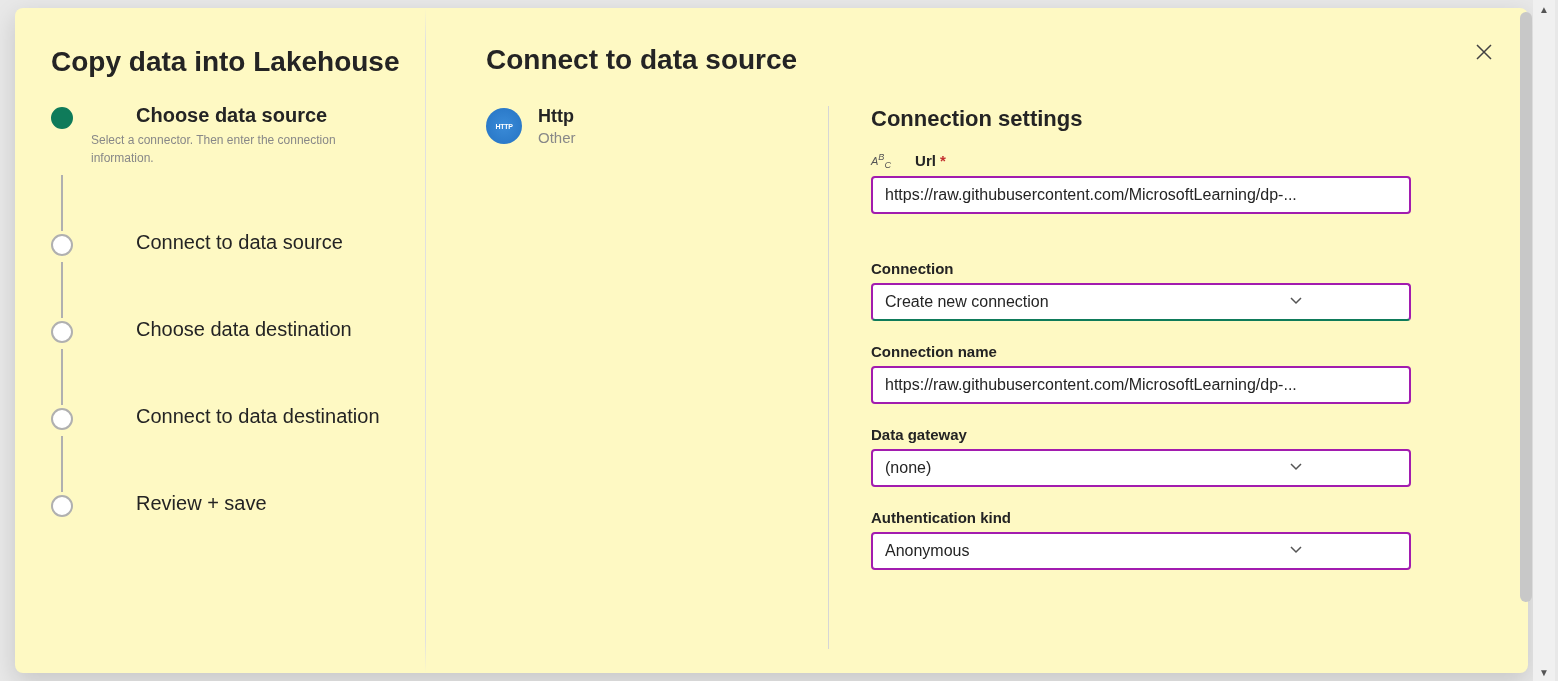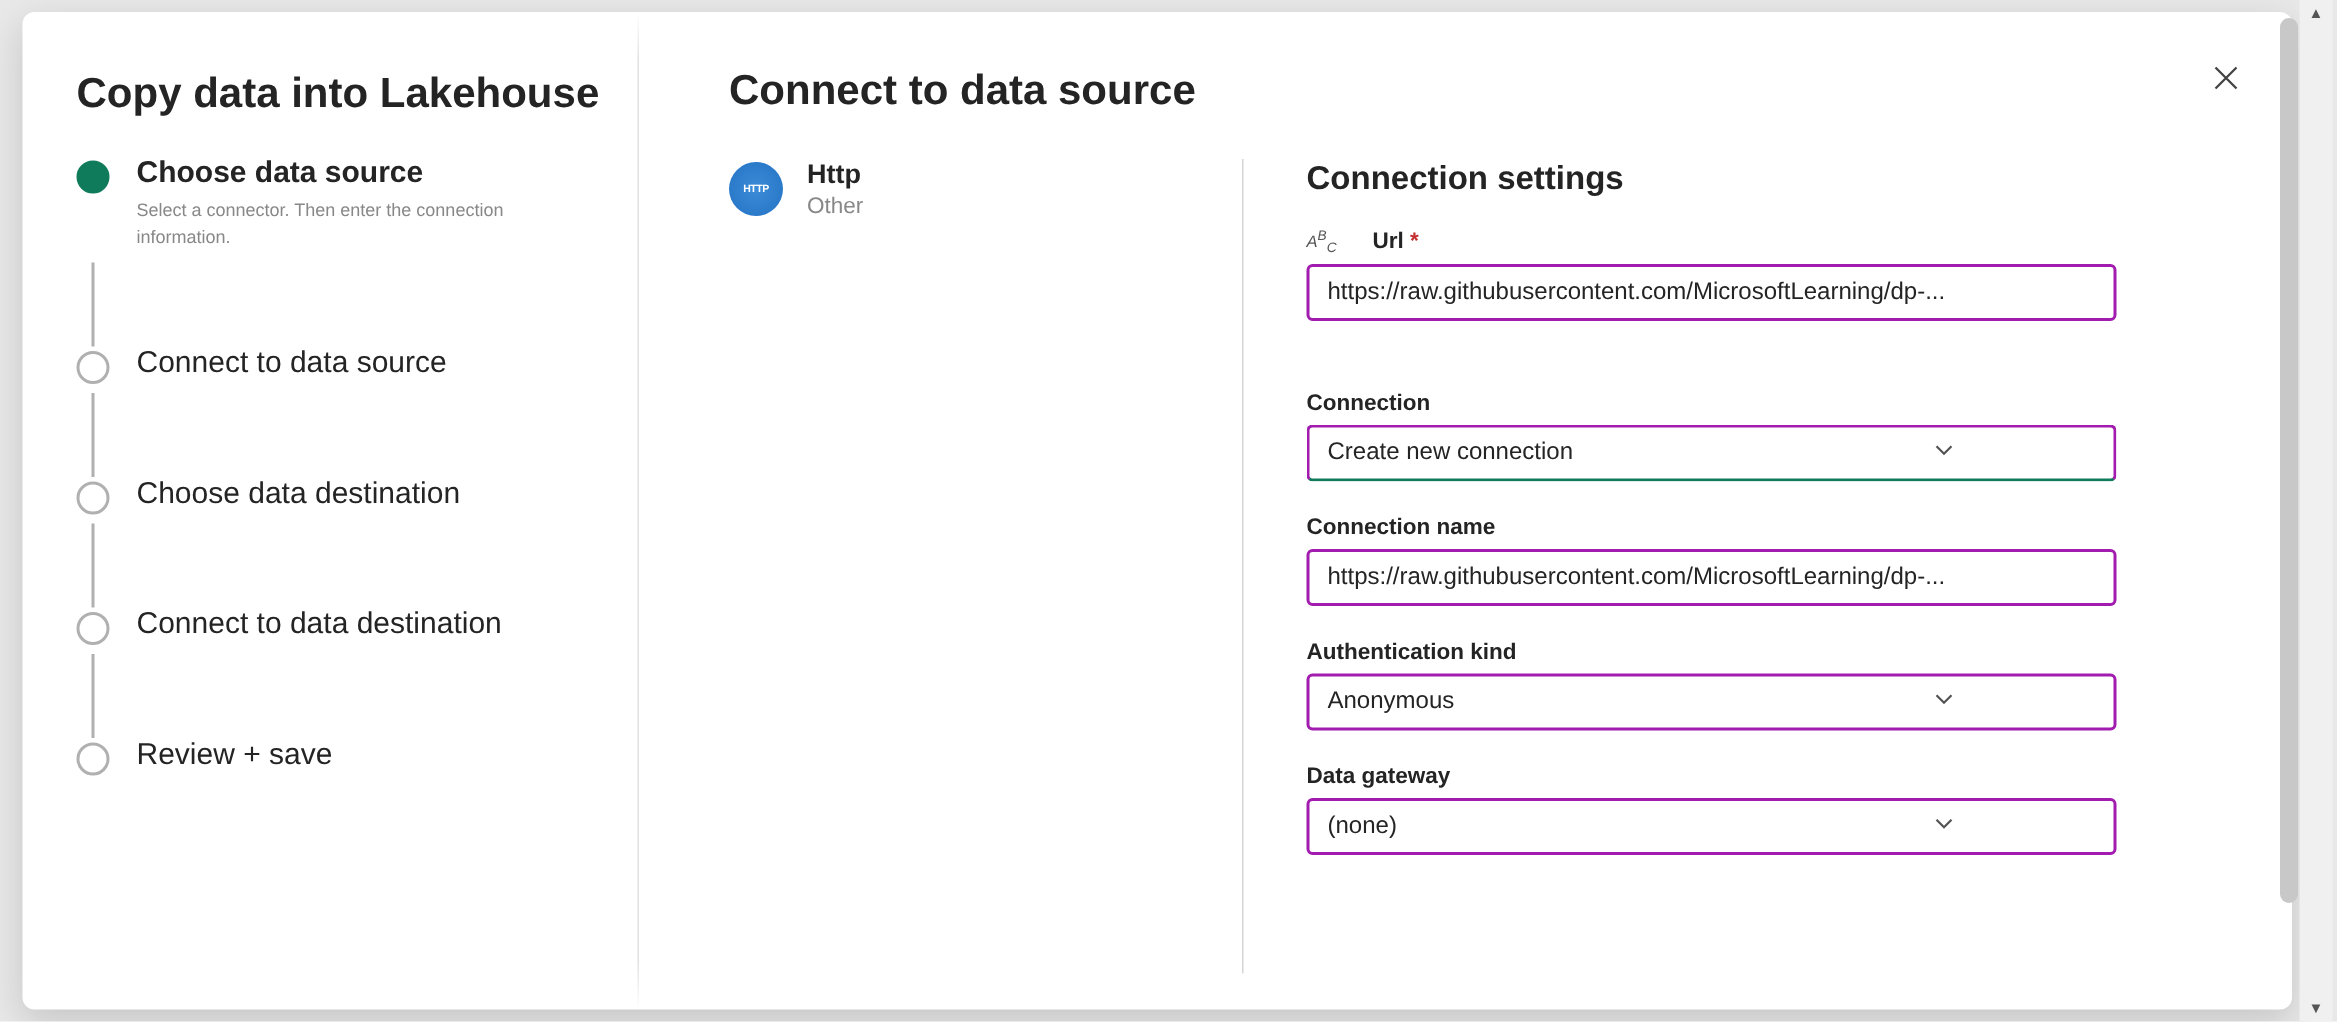--- a/index.html
+++ b/index.html
@@ -14,21 +14,21 @@
       height: 681px;
       overflow: hidden;
       position: relative;
     }
     .dialog {
       position: absolute;
       top: 8px;
       left: 15px;
       right: 30px;
       bottom: 8px;
-      background: #ffffff;
+      background: #fef9c3;
       border-radius: 8px;
       box-shadow: 0 8px 24px rgba(0,0,0,0.15);
       display: flex;
       overflow: hidden;
     }
     .sidebar {
       width: 410px;
       padding: 36px 24px 24px 36px;
       position: relative;
     }
@@ -63,20 +63,21 @@
       border-color: #0f7b5a;
     }
     .step-body {
       margin-left: 18px;
       padding-bottom: 8px;
     }
     .step-label {
       font-size: 20px;
       color: #242424;
       font-weight: 400;
+      margin-left: 45px;
     }
     .step.active .step-label {
       font-weight: 600;
     }
     .step-desc {
       font-size: 12px;
       color: #888;
       margin-top: 4px;
       line-height: 1.5;
       max-width: 300px;
@@ -409,54 +410,54 @@
 
         <div class="field">
           <div class="field-label">
             <span>Connection name</span>
           </div>
           <input class="input" type="text" value="https://raw.githubusercontent.com/MicrosoftLearning/dp-..." style="">
         </div>
 
         <div class="field">
           <div class="field-label">
-            <span>Authentication kind</span>
-          </div>
-          <div class="select-wrap">
-            <input readonly="" class="select" value="Anonymous" style="">
-            <span class="chevron">
-              <svg width="14" height="14" viewBox="0 0 14 14">
-                  <path d="M2 5 L7 10 L12 5" stroke="currentColor" stroke-width="1.5" fill="none"></path>
-                </svg>
-            </span>
-          </div>
-        </div>
-
-        <div class="field">
-          <div class="field-label">
             <span>Data gateway</span>
           </div>
           <div class="field-row">
             <div class="select-wrap">
               <input readonly="" class="select" value="(none)" style="">
               <span class="chevron">
                 <svg width="14" height="14" viewBox="0 0 14 14">
                     <path d="M2 5 L7 10 L12 5" stroke="currentColor" stroke-width="1.5" fill="none"></path>
                   </svg>
               </span>
             </div>
             <div class="refresh-icon">
               <svg width="22" height="22" viewBox="0 0 22 22">
                   <path d="M11 4 a7 7 0 1 1 -5 2.1" stroke="currentColor" stroke-width="1.8" fill="none"></path>
                   <path d="M7 4 L11 4 L11 8" stroke="currentColor" stroke-width="1.8" fill="none"></path>
                 </svg>
             </div>
           </div>
         </div>
 
+        <div class="field">
+          <div class="field-label">
+            <span>Authentication kind</span>
+          </div>
+          <div class="select-wrap">
+            <input readonly="" class="select" value="Anonymous" style="">
+            <span class="chevron">
+              <svg width="14" height="14" viewBox="0 0 14 14">
+                  <path d="M2 5 L7 10 L12 5" stroke="currentColor" stroke-width="1.5" fill="none"></path>
+                </svg>
+            </span>
+          </div>
+        </div>
+
       </div>
     </div>
   </div>
 </div>
 
 <div class="scrollbar-inner-area">
   <div class="scroll-thumb-inner"></div>
 </div>
 
 <div class="scrollbar-outer">

